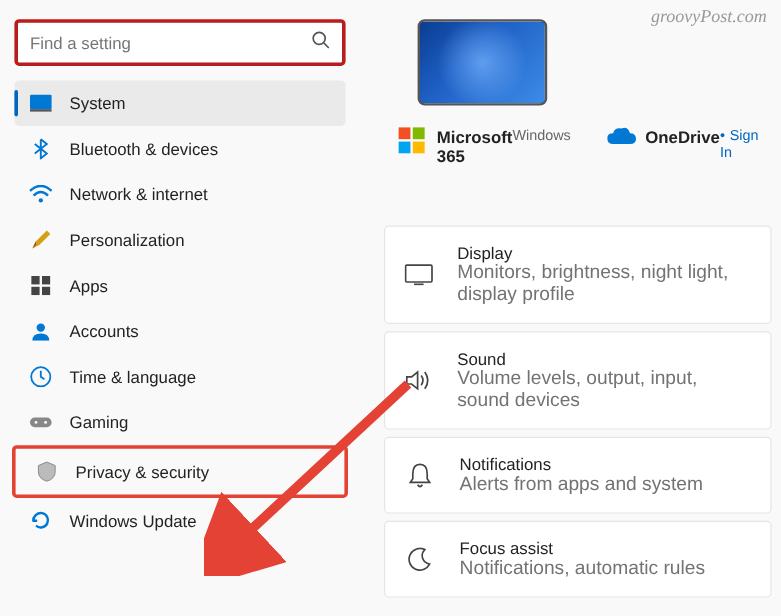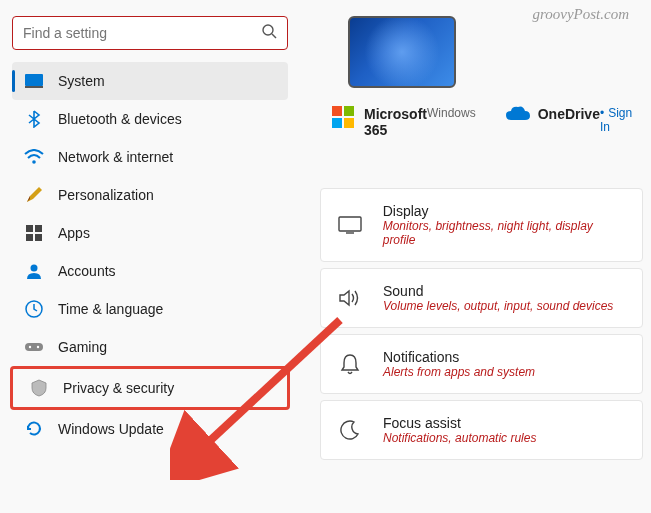--- a/index.html
+++ b/index.html
@@ -1,19 +1,19 @@
 <!DOCTYPE html>
 <html><head>
 <meta charset="utf-8">
 <style>
 * { margin: 0; padding: 0; box-sizing: border-box; font-family: 'Segoe UI', sans-serif; }
 body { width: 651px; height: 513px; background: #f9f9f9; position: relative; overflow: hidden; }
 
 .sidebar { width: 300px; float: left; padding: 8px 8px 0 8px; }
-.search-box { display: flex; align-items: center; background: #fff; border: 1px solid #b91c1c; border-radius: 4px; padding: 6px 10px; margin: 8px 4px 12px 4px; }
+.search-box { display: flex; align-items: center; background: #fff; border: 3px solid #b91c1c; border-radius: 4px; padding: 6px 10px; margin: 8px 4px 12px 4px; }
 .search-box input { flex: 1; border: none; outline: none; font-size: 14px; color: #333; background: transparent; }
 .search-box .sicon { color: #555; }
 
 .nav-item { display: flex; align-items: center; padding: 9px 12px; margin: 0 4px; border-radius: 4px; cursor: pointer; font-size: 14px; color: #222; position: relative; }
 .nav-item.selected { background: #eaeaea; }
 .nav-item.selected::before { content: ''; position: absolute; left: 0; top: 8px; bottom: 8px; width: 3px; background: #0067c0; border-radius: 2px; }
 .nav-item .nicon { width: 20px; height: 20px; margin-right: 14px; display: flex; align-items: center; justify-content: center; }
 .nav-item .nlabel { flex: 1; }
 
 .highlight-box { border: 3px solid #e34234; border-radius: 4px; margin: 0 2px; }
@@ -29,23 +29,23 @@
 .cloud-text .ctitle { font-weight: 600; font-size: 14px; color: #222; }
 .cloud-text .csub { font-size: 12px; color: #666; }
 .cloud-text .csub.link { color: #0067c0; }
 .csub .dot { color: #0067c0; margin-right: 4px; }
 .sync-icon { width: 22px; height: 22px; margin-left: auto; margin-right: 10px; }
 
 .card { background: #fff; border: 1px solid #e5e5e5; border-radius: 4px; padding: 14px 16px; margin: 0 8px 6px 0; display: flex; align-items: center; gap: 20px; cursor: pointer; }
 .card .cardicon { width: 26px; height: 26px; color: #444; display: flex; align-items: center; justify-content: center; }
 .card-text { display: flex; flex-direction: column; }
 .card-text .ctitle { font-size: 14px; color: #222; }
-.card-text .cdesc { font-size: 12px; color: #b91c1c; font-style: italic; }
-
-.watermark { position: absolute; top: 6px; right: 22px; font-size: 15px; color: #999; font-style: italic; font-family: Georgia, serif; }
+.card-text .cdesc { font-size: 16px; color: #737373; }
+
+.watermark { position: absolute; top: 6px; right: 12px; font-size: 15px; color: #999; font-style: italic; font-family: Georgia, serif; }
 
 .arrow { position: absolute; left: 170px; top: 310px; pointer-events: none; }
 </style>
 </head>
 <body>
 
 <div class="watermark">groovyPost.com</div>
 
 <div class="sidebar">
   <div class="search-box">

